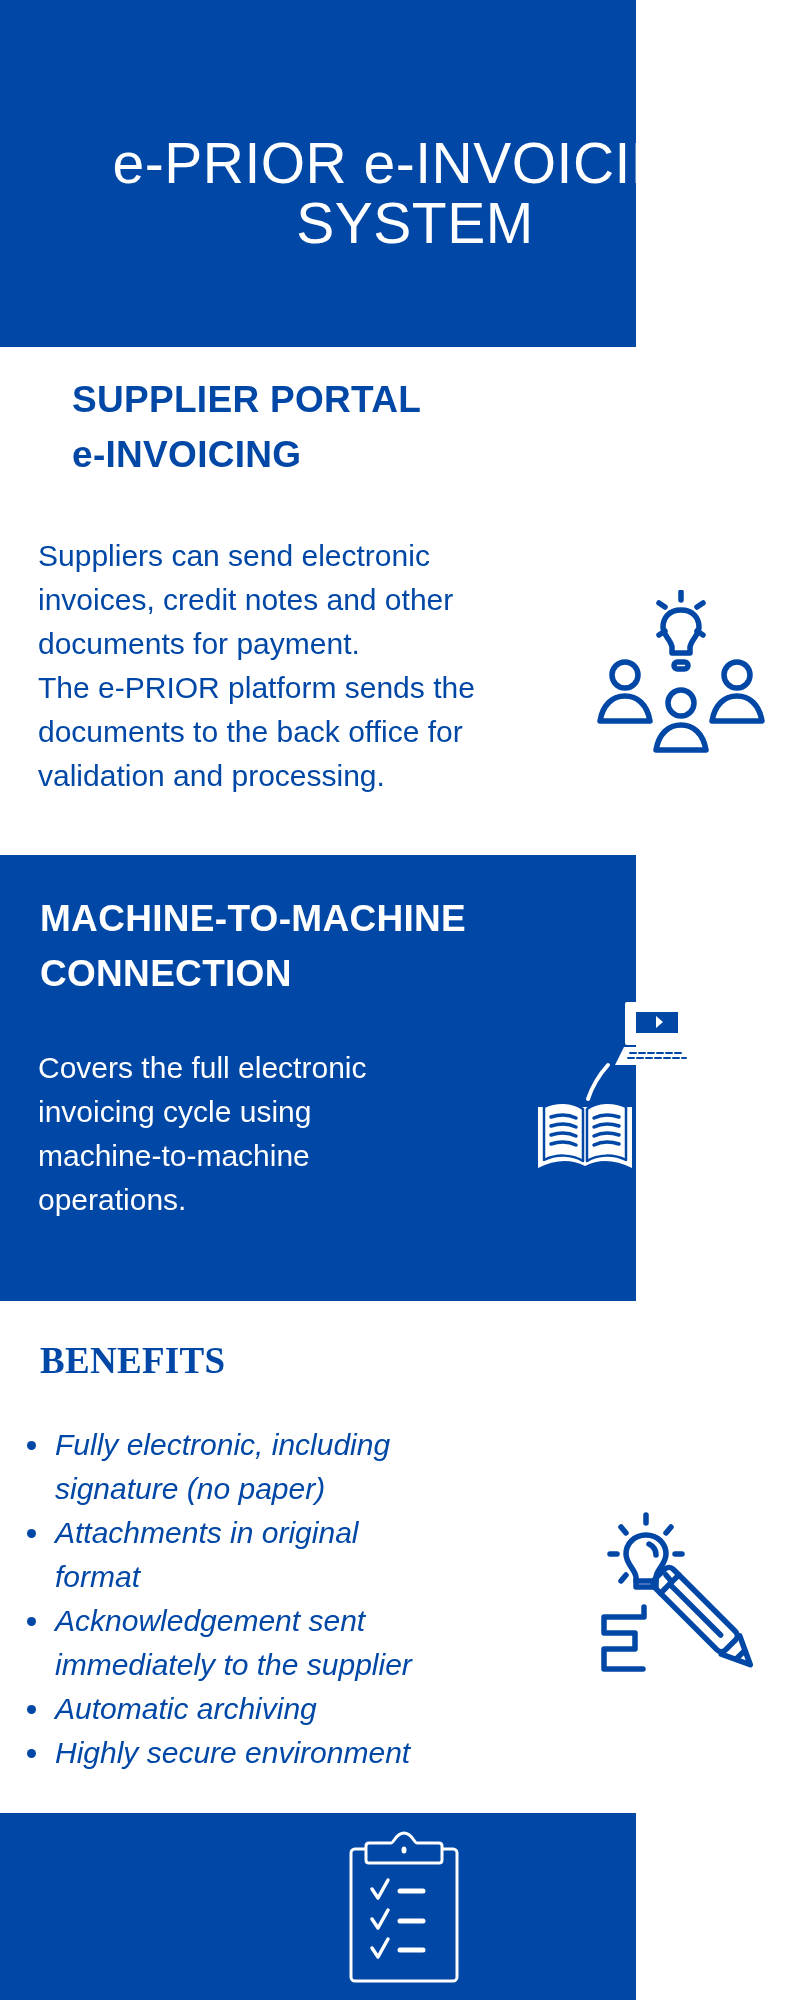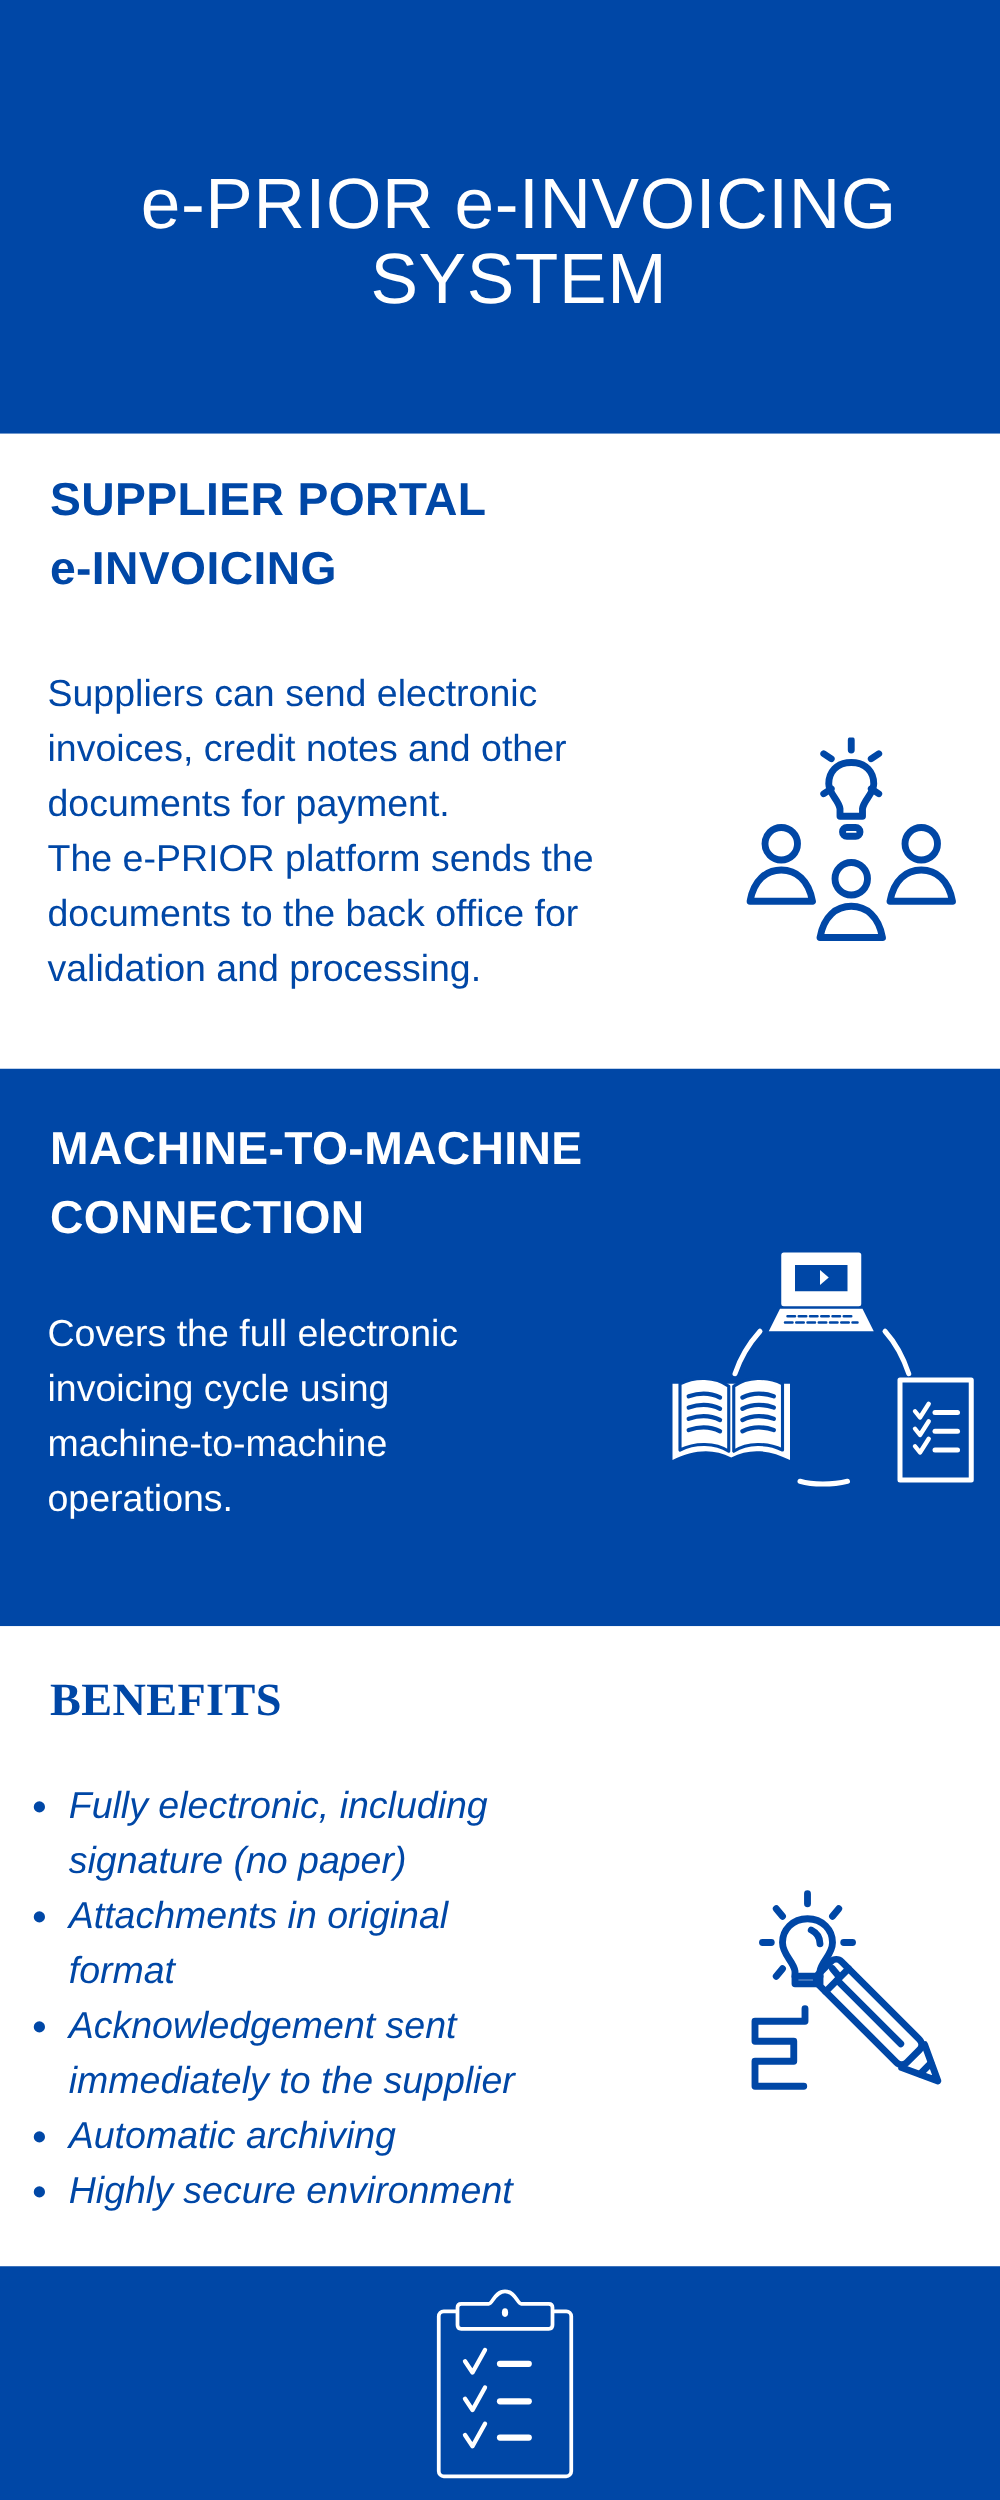--- a/index.html
+++ b/index.html
@@ -1,19 +1,19 @@
 <!DOCTYPE html>
 <html><head>
 <meta charset="utf-8">
 <style>
   * { margin: 0; padding: 0; box-sizing: border-box; }
   html, body { width: 800px; height: 2000px; background: #ffffff; overflow: hidden; }
   body { font-family: "Liberation Sans", "DejaVu Sans", sans-serif; position: relative; }
 
-  .section { position: absolute; left: 0; width: 800px; }
+  .section { position: absolute; left: 0; width: 636px; }
   .blue { background: #0047a6; color: #ffffff; }
   .white { background: #ffffff; color: #0047a6; }
 
   #header { top: 0; height: 347px; }
   #header .title {
     position: absolute; left: 50px; width: 730px; top: 133px;
     text-align: center; font-size: 57px; line-height: 60px; font-weight: 500;
     letter-spacing: 0.5px;
   }
 
@@ -24,21 +24,21 @@
 
   .heading {
     position: absolute; left: 40px; font-weight: bold; font-size: 37px; line-height: 55px;
     letter-spacing: 0.3px;
   }
   .body-text {
     position: absolute; left: 38px; font-size: 30px; line-height: 44px; font-weight: normal;
   }
   .body-text span { display: block; white-space: nowrap; }
 
-  #supplier .heading { top: 25px; }
+  #supplier .heading { top: 25px; margin-left: 32px; }
   #supplier .body-text { top: 187px; }
   #m2m .heading { top: 36px; }
   #m2m .body-text { top: 191px; }
 
   #benefits .heading { top: 32px; font-family: Liberation Serif, serif; }
   .bullets { position: absolute; left: 25px; top: 122px; list-style: none; font-size: 30px; line-height: 44px; }
   .bullets li { position: relative; padding-left: 30px; font-style: italic; }
   .bullets li .bullet-dot {
     position: absolute; left: 2px; top: 18px; width: 9px; height: 9px; border-radius: 50%; background: #0047a6;
   }

